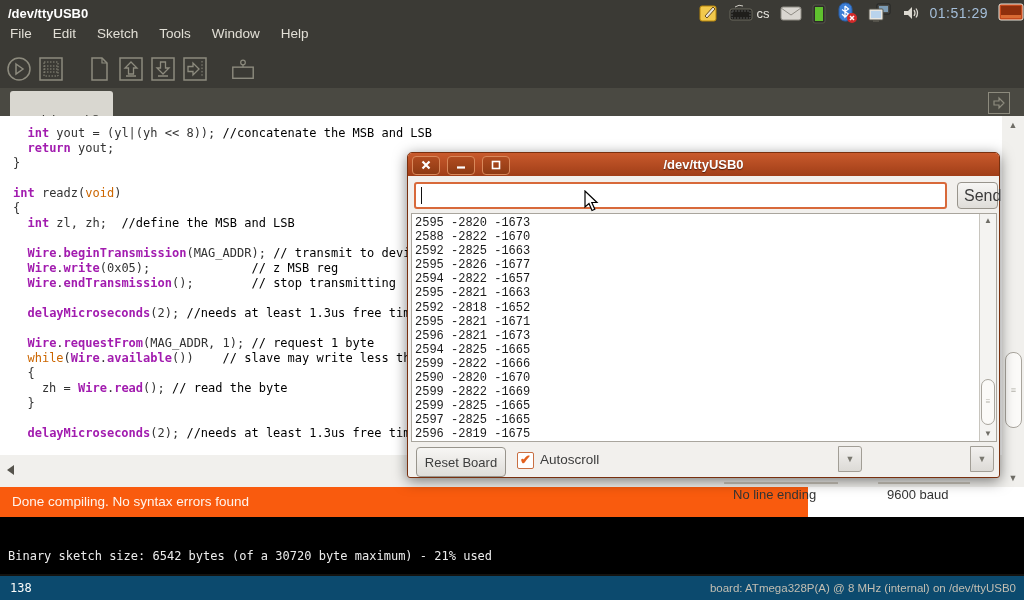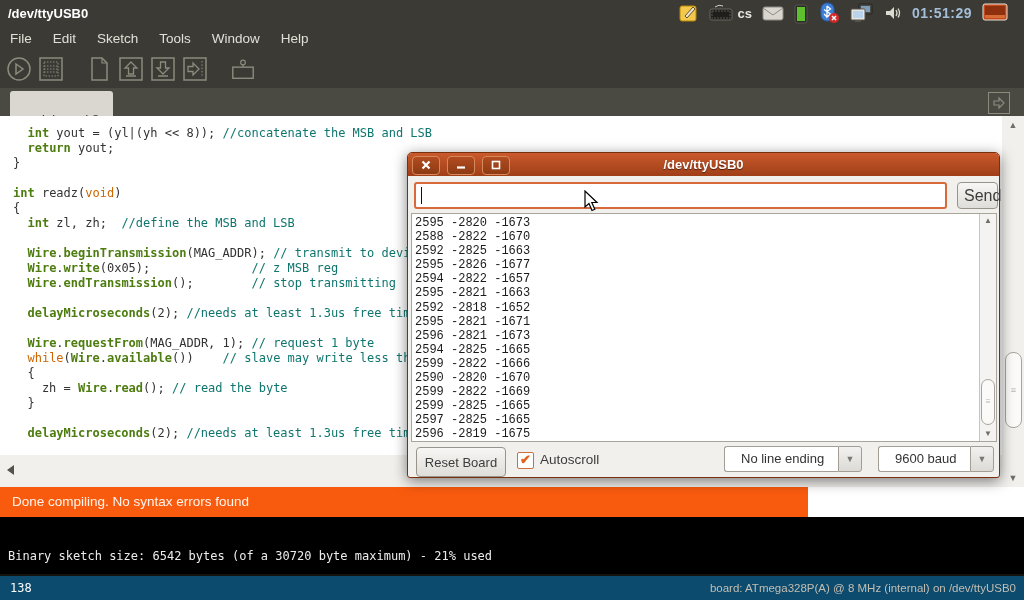--- a/index.html
+++ b/index.html
@@ -2,47 +2,47 @@
 <html><head>
 <meta charset="utf-8">
 <style>
   html,body{margin:0;padding:0;background:#222;}
   #screen{position:relative;width:1024px;height:600px;overflow:hidden;
     font-family:"Liberation Sans",sans-serif;background:#fff;}
   
   .topbar{position:absolute;left:0;top:0;width:1024px;height:26px;background:#3b3a35;
     color:#fff;display:flex;align-items:center;}
   .topbar .wtitle{font-weight:bold;font-size:13px;padding-left:8px;flex:0 0 auto;}
-  .tray{margin-left:auto;display:flex;align-items:center;gap:10px;padding-right:16px;font-weight:bold;}
+  .tray{margin-left:auto;display:flex;align-items:center;gap:10px;padding-right:0;}
   .tray .kbd-label{color:#e8e6e0;font-size:13px;margin-left:-6px;}
   .tray .clock{color:#a4bed9;font-size:14px;letter-spacing:.5px;}
   .tray svg{display:block;}
   
   .menubar{position:absolute;left:0;top:26px;width:1024px;height:24px;background:#3b3a35;
-    display:flex;align-items:center;gap:21px;padding-left:10px;box-sizing:border-box;}
+    display:flex;gap:21px;padding-left:10px;box-sizing:border-box;}
   .menubar span{color:#e2dfd6;font-size:13.5px;}
   
   .toolbar{position:absolute;left:0;top:50px;width:1024px;height:38px;background:#3b3a35;
     display:flex;align-items:center;}
   .tbtn{width:26px;height:26px;margin-left:6px;display:flex;align-items:center;justify-content:center;}
   .tbtn.gap{margin-left:22px;}
   
   .tabbar{position:absolute;left:0;top:88px;width:1024px;height:28px;background:#4a4942;}
   .tab{position:absolute;left:10px;top:3px;height:25px;background:#d9d7d0;color:#32322e;
     font-size:13px;line-height:25px;padding:16px 14px;border-radius:3px 3px 0 0;}
   .tabmenu{position:absolute;right:14px;top:4px;width:20px;height:20px;border:1px solid #8d8b7e;
     display:flex;align-items:center;justify-content:center;}
   
   .editor{position:absolute;left:0;top:116px;width:1002px;height:339px;background:#ffffff;overflow:hidden;}
   #code{margin:0;padding:10px 0 0 13px;font-family:"DejaVu Sans Mono","Liberation Mono",monospace;
     font-size:12px;}
   #code .cl{height:15px;line-height:15px;white-space:pre;color:#333;}
-  #code .kb{color:#4d7c0f;font-weight:bold;margin-top:6px;}
+  #code .kb{color:#a21caf;font-weight:bold;margin-top:6px;}
   #code .k{color:#cc6600;}
-  #code .c{color:#0f766e;}
+  #code .c{color:#000000;}
   .hscroll{position:absolute;left:0;top:455px;width:1002px;height:32px;background:#f1f0ed;}
   .hscroll .larr{position:absolute;left:7px;top:10px;width:0;height:0;
     border-top:5px solid transparent;border-bottom:5px solid transparent;border-right:7px solid #55534c;}
   .vscroll{position:absolute;right:0;top:116px;width:22px;height:371px;background:#f1f0ed;}
   .vscroll .arr{position:absolute;left:0;width:22px;height:14px;color:#6f6d66;font-size:9px;
     text-align:center;line-height:14px;}
   .vscroll .thumb{position:absolute;left:3px;top:236px;width:15px;height:74px;background:#fbfaf8;
     border:1px solid #a9a59d;border-radius:8px;color:#b5b2aa;font-size:9px;text-align:center;line-height:74px;}
   
   .statusbar{position:absolute;left:0;top:487px;width:808px;height:30px;background:#f95b0e;
@@ -80,21 +80,21 @@
   .smsb .thumb{position:absolute;left:1px;bottom:16px;width:12px;height:44px;background:#fbfaf8;
     border:1px solid #a9a59d;border-radius:7px;color:#b5b2aa;font-size:8px;text-align:center;line-height:44px;}
   .smreset{position:absolute;left:8px;top:294px;width:90px;height:30px;
     background:linear-gradient(#f7f6f4,#dfddd9);border:1px solid #98948c;border-radius:4px;
     font-size:13px;color:#3c3c3c;font-family:"Liberation Sans",sans-serif;}
   .smcheck{position:absolute;left:109px;top:299px;width:15px;height:15px;background:#fff;
     border:1px solid #c96f42;border-radius:2px;color:#e3611f;font-size:13px;font-weight:bold;line-height:14px;text-align:center;}
   .smchecklabel{position:absolute;left:132px;top:299px;font-size:13.5px;color:#3c3c3c;}
   .combo{position:absolute;top:293px;height:26px;display:flex;}
   .combo .field{background:#fff;border:1px solid #a29e96;border-right:none;border-radius:3px 0 0 3px;
-    font-size:13px;color:#333;line-height:24px;padding-left:16px;box-sizing:border-box;}
+    font-size:13px;color:#333;line-height:24px;padding-left:8px;box-sizing:border-box;margin-top:36px;}
   .combo .dbtn{width:24px;background:linear-gradient(#f3f1ef,#dcdad6);border:1px solid #a29e96;
     border-radius:0 3px 3px 0;color:#7a7870;font-size:9px;text-align:center;line-height:24px;box-sizing:border-box;}
   .combo1{left:316px;} .combo1 .field{width:114px;}
   .combo2{left:470px;} .combo2 .field{width:92px;}
   
   .cursor{position:absolute;left:584px;top:190px;}
 </style>
 </head>
 <body>
 

